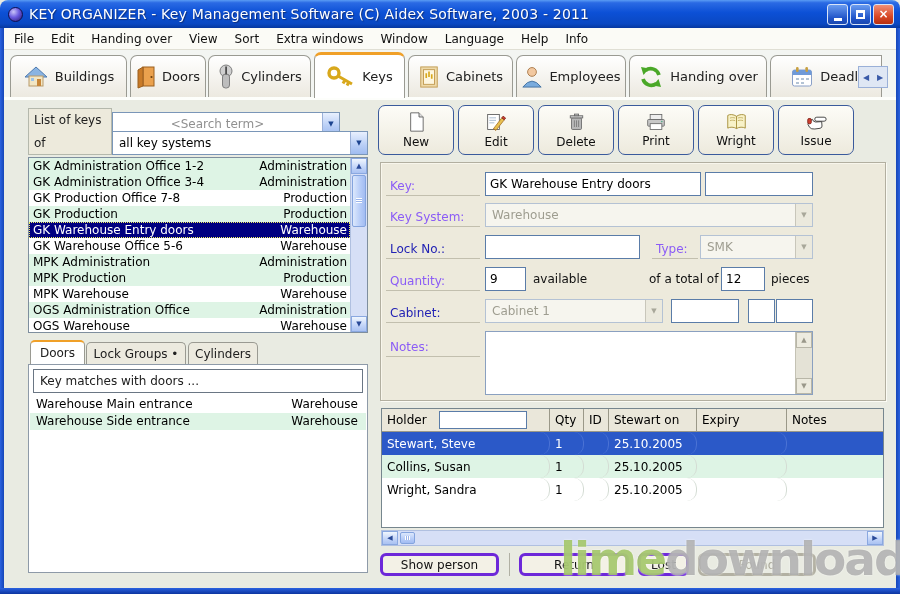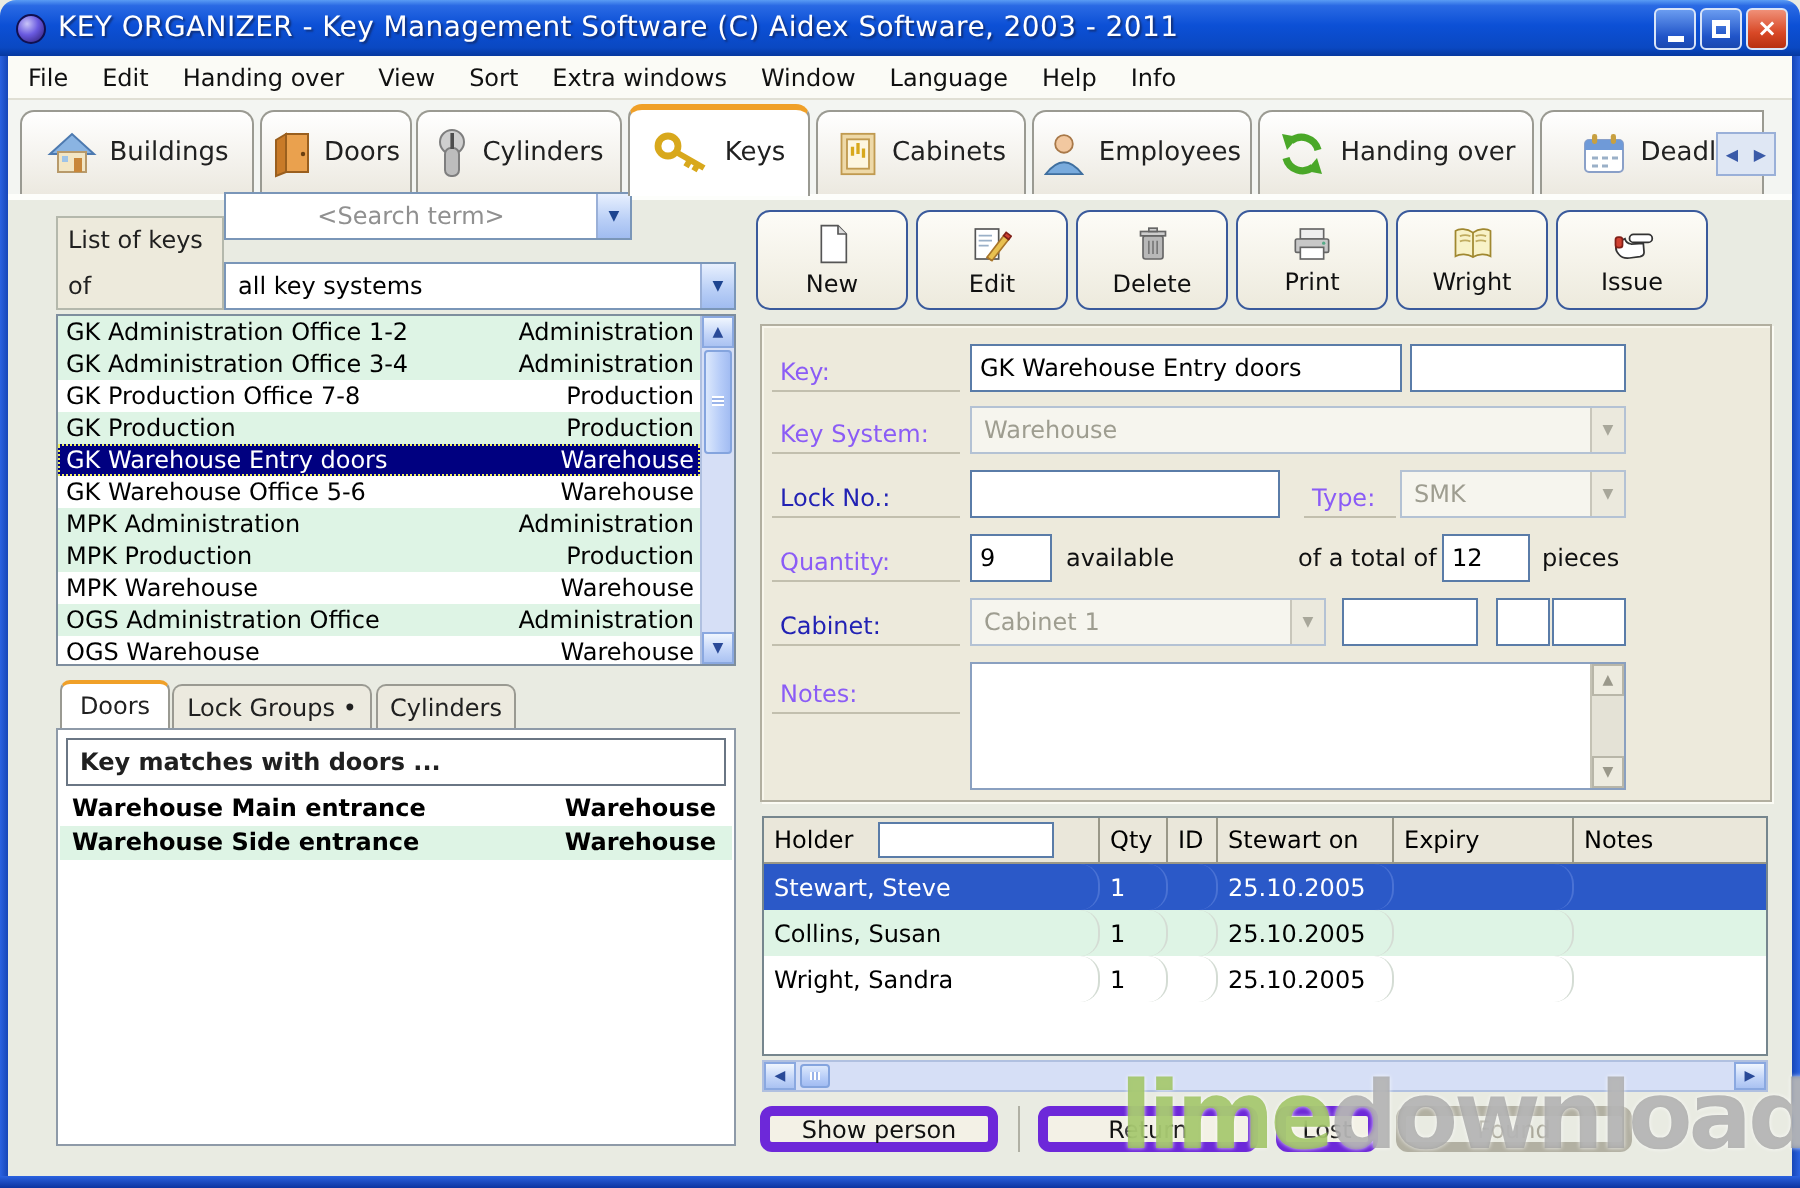--- a/index.html
+++ b/index.html
@@ -73,21 +73,21 @@
     display:flex; align-items:center; justify-content:center; font-size:7px; color:#2a4a98; }
   .vthumb { background:linear-gradient(90deg,#dce8fc,#b6ccf8 60%,#a2bcf2); border:1px solid #84a4de; border-radius:2px; margin:1px 1px; position:relative; }
   .vthumb:after { content:""; position:absolute; left:3px; right:3px; top:50%; height:5px; margin-top:-3px;
     background:repeating-linear-gradient(180deg,#fff 0 1px,#9ab4ea 1px 2px); }
   .sp { flex:1; }
 
   .subtab { position:absolute; background:#eceadf; border:1px solid #9a9a92; border-bottom:none; border-radius:5px 5px 0 0;
     font-size:12px; display:flex; align-items:center; justify-content:center; color:#202020; }
   .subtab.active { background:#fff; border-top:2px solid #f0a028; z-index:2; }
 
-  .doorsbox { left:28px; top:364px; width:340px; height:209px; background:#fff; border:1px solid #8e9aa8;font-weight:bold; }
+  .doorsbox { left:28px; top:364px; width:340px; height:209px; background:#fff; border:1px solid #8e9aa8; }
   .doors-header { position:absolute; left:4px; top:4px; width:330px; height:24px; border:1px solid #6a7684;
     font-size:12px; display:flex; align-items:center; padding-left:6px; color:#202020; background:#fff; }
   .door-row { position:absolute; left:1px; width:336px; height:17px; display:flex; font-size:12px; line-height:17px; }
   .door-row .n { flex:1; padding-left:6px; }
   .door-row .s { padding-right:8px; }
 
   
   .abtn { position:absolute; top:105px; width:76px; height:50px; background:linear-gradient(180deg,#fdfcf7,#edeadd);
     border:1px solid #3a5a9c; border-radius:7px; display:flex; flex-direction:column; align-items:center; justify-content:center; gap:3px;
     font-size:12px; color:#101010; }
@@ -115,21 +115,21 @@
   .hbody.sel > div { border-right-color:#4a72d4; }
   .hbody.green { background:#def4e5; }
 
   .hscroll { left:381px; top:530px; width:503px; height:16px; background:#d6dff6; border:1px solid #b0c0e0; display:flex; align-items:stretch; }
   .hbtn { width:16px; background:linear-gradient(180deg,#f0f6fe,#c2d4f8 60%,#aac2f2); border:1px solid #8aa8e0;
     display:flex; align-items:center; justify-content:center; font-size:7px; color:#2a4a98; }
   .hthumb { width:15px; margin:1px 2px; background:linear-gradient(180deg,#dce8fc,#b6ccf8 60%,#a2bcf2); border:1px solid #84a4de; border-radius:2px; position:relative; }
   .hthumb:after { content:""; position:absolute; top:3px; bottom:3px; left:50%; width:5px; margin-left:-3px;
     background:repeating-linear-gradient(90deg,#fff 0 1px,#9ab4ea 1px 2px); }
 
-  .bbtn { position:absolute; top:553px; height:23px; background:#f3f1e6; border:5px solid #6d28d9; border-radius:6px;
+  .bbtn { position:absolute; top:553px; height:23px; background:#f3f1e6; border:3px solid #6d28d9; border-radius:6px;
     font-size:12px; color:#101010; display:flex; align-items:center; justify-content:center; }
   .bbtn.disabled { border-color:#b2b0a2; color:#aaa89a; background:#e9ebe2; }
   .bdiv { position:absolute; top:553px; left:509px; width:1px; height:23px; background:#b0b0a4; }
 
   
   .watermark { position:absolute; left:560px; top:531px; width:360px; font-size:47px; font-weight:bold; letter-spacing:-2px;
     white-space:nowrap; z-index:9; pointer-events:none; text-shadow:0 0 2px rgba(255,255,255,.8); }
   .wm-lime { color:rgba(150,190,85,.8); }
   .wm-rest { color:rgba(158,158,158,.72); }
 </style>
@@ -237,21 +237,21 @@
       <span>Deadli</span>
     </div>
     <div class="tabscroll">
       <span>◀</span>
       <span>▶</span>
     </div>
   </div>
   <div class="abs content-top"></div>
 
   <div class="abs flt-label" style="left:28px;top:108px;width:84px;height:24px;">List of keys</div>
-  <div class="abs combo" style="left:112px;top:96px;width:204px;height:24px;text-align:center;">
+  <div class="abs combo" style="left:112px;top:112px;width:228px;height:24px;text-align:center;">
     <span class="ct" style="color:#909090;justify-content:center;">&lt;Search term&gt;</span>
     <span class="cb">▼</span>
   </div>
   <div class="abs flt-label" style="left:28px;top:131px;width:84px;height:24px;border-top:none;">of</div>
   <div class="abs combo" style="left:112px;top:131px;width:256px;height:24px;">
     <span class="ct">all key systems</span>
     <span class="cb">▼</span>
   </div>
 
   <div class="abs keylist">

